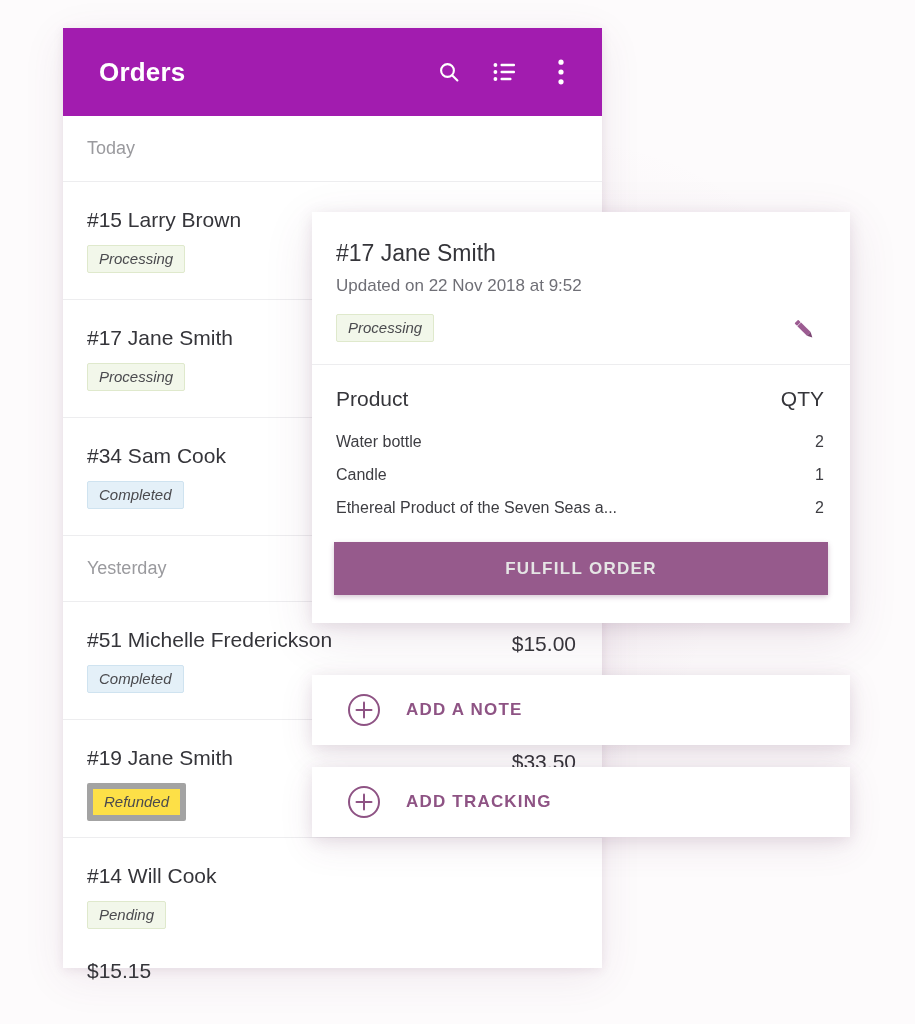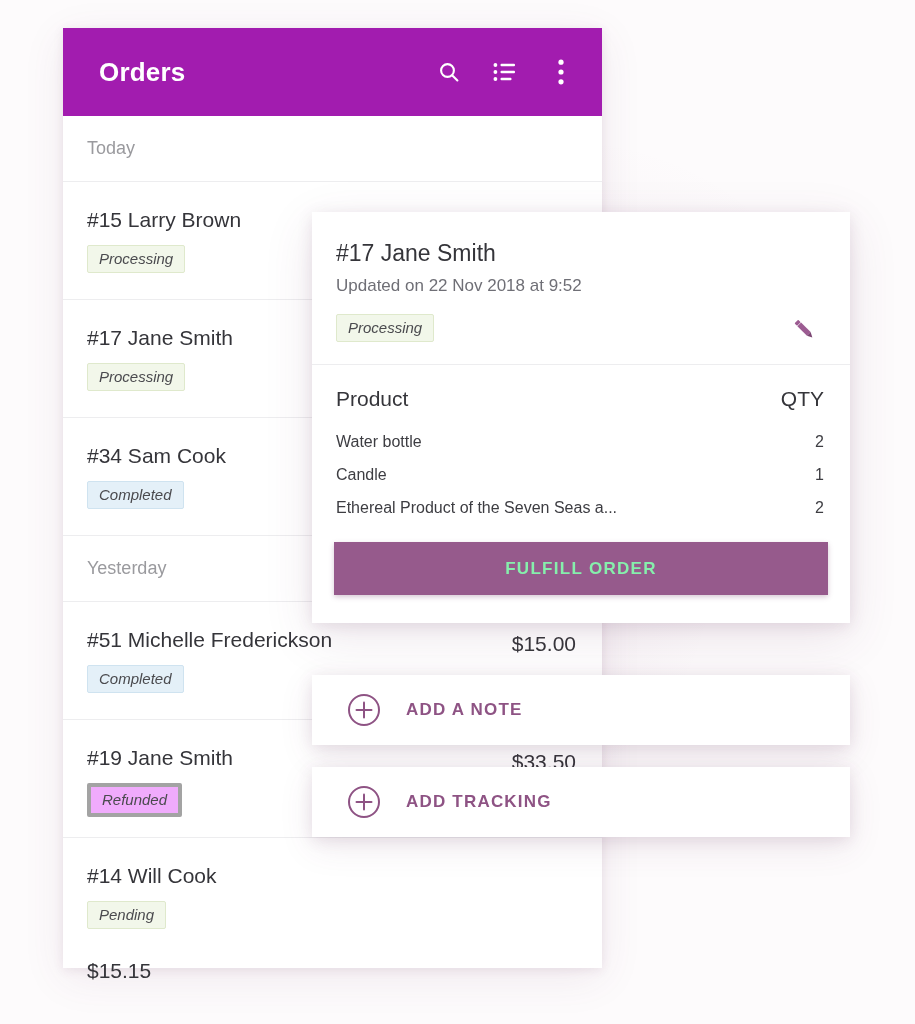--- a/index.html
+++ b/index.html
@@ -104,21 +104,21 @@
     display: inline-block;
     padding: 5px 11px 6px;
     font-size: 15px;
     color: #4a4a4e;
     border-radius: 2px;
     line-height: 1;
     font-style: italic;
   }
   .badge.processing { background: #f2f7ea; border: 1px solid #dfe9cc; }
   .badge.completed  { background: #e4f0f8; border: 1px solid #cfe3f0; }
-  .badge.refunded   { background: #f0abfc; border: 4px solid #a3a3a3; }
+  .badge.refunded   { background: #fde047; border: 6px solid #a3a3a3; }
   .badge.pending    { background: #f2f7ea; border: 1px solid #dfe9cc; }
 
   .order-price {
     padding-top: 30px;
     font-size: 21px;
     color: #35353a;
     white-space: nowrap;
   }
 
   
@@ -177,21 +177,21 @@
     overflow: hidden;
     text-overflow: ellipsis;
     padding-right: 20px;
   }
 
   .fulfill-wrap { padding: 10px 22px 28px 22px; }
   .fulfill-btn {
     width: 100%;
     height: 53px;
     background: #965a8c;
-    color: #86efac;
+    color: #e5e5e5;
     font-size: 17px;
     font-weight: bold;
     letter-spacing: 1.3px;
     border: none;
     cursor: pointer;
     box-shadow: 0 2px 5px rgba(110, 60, 100, 0.28);
     font-family: "Liberation Sans", sans-serif;
   }
 
   

